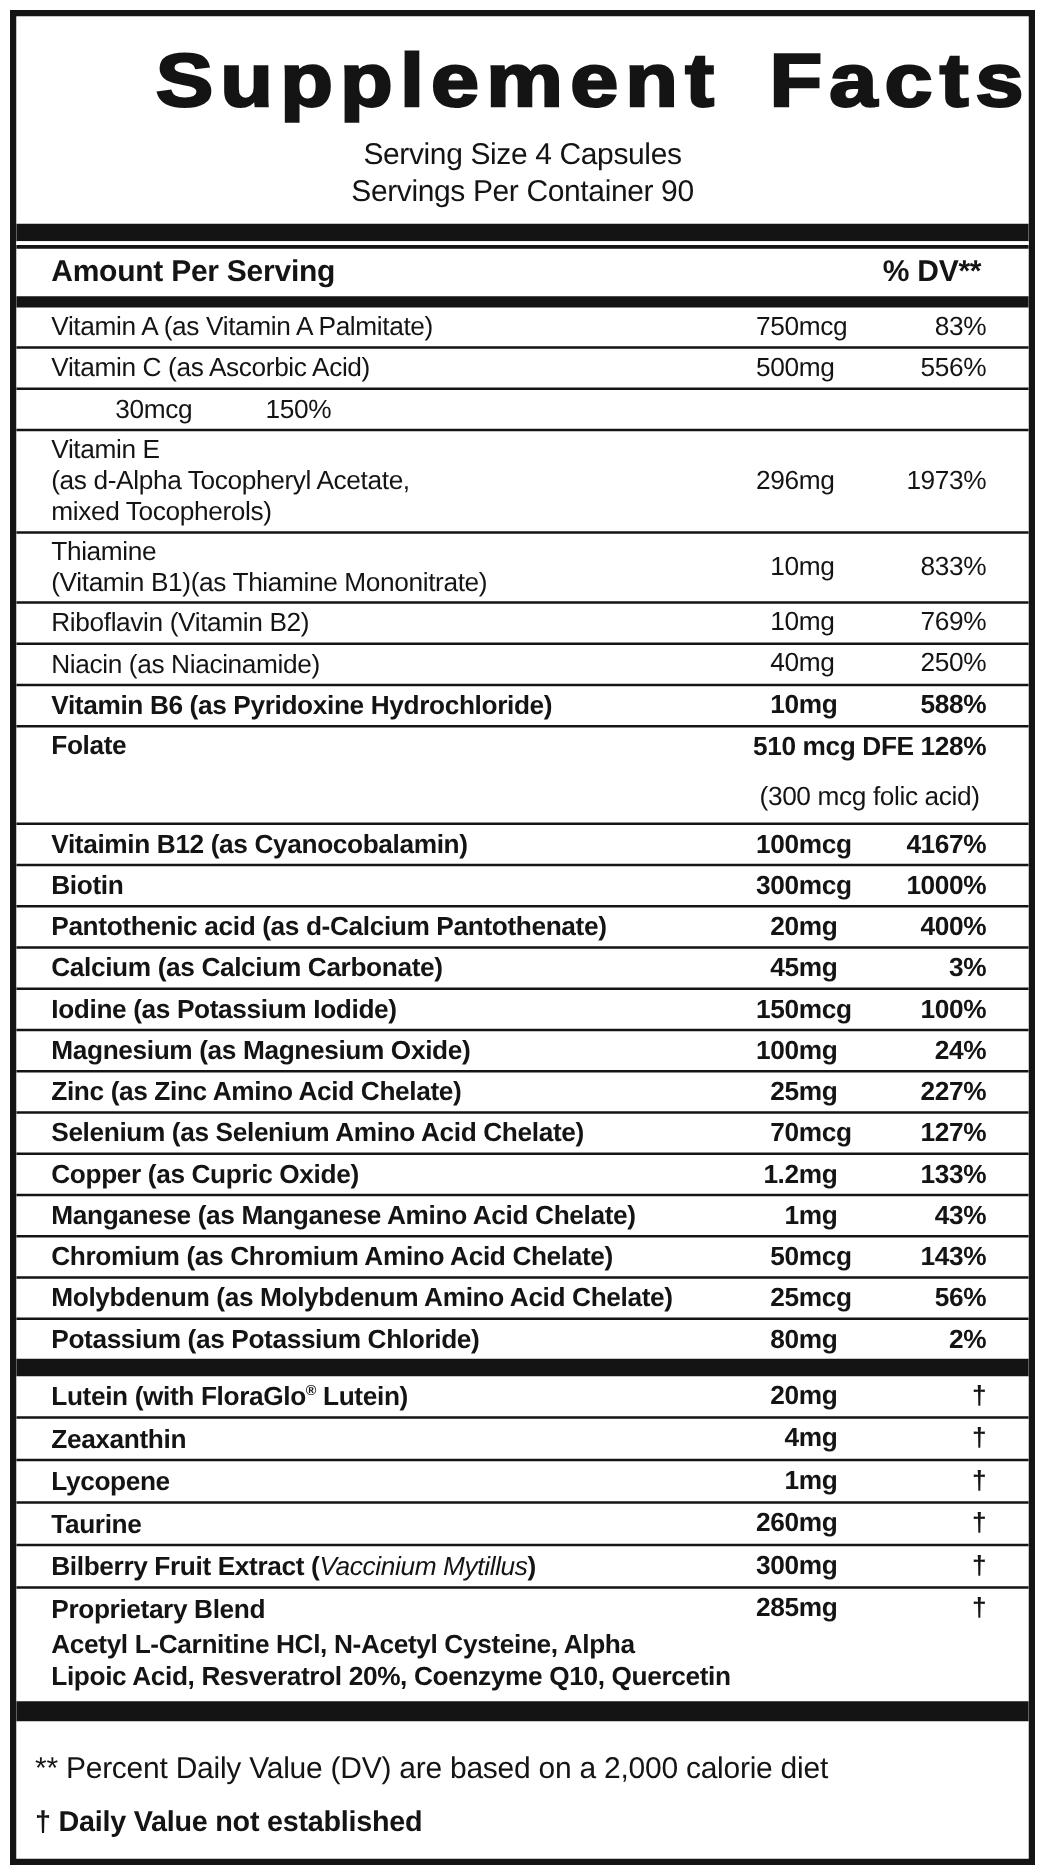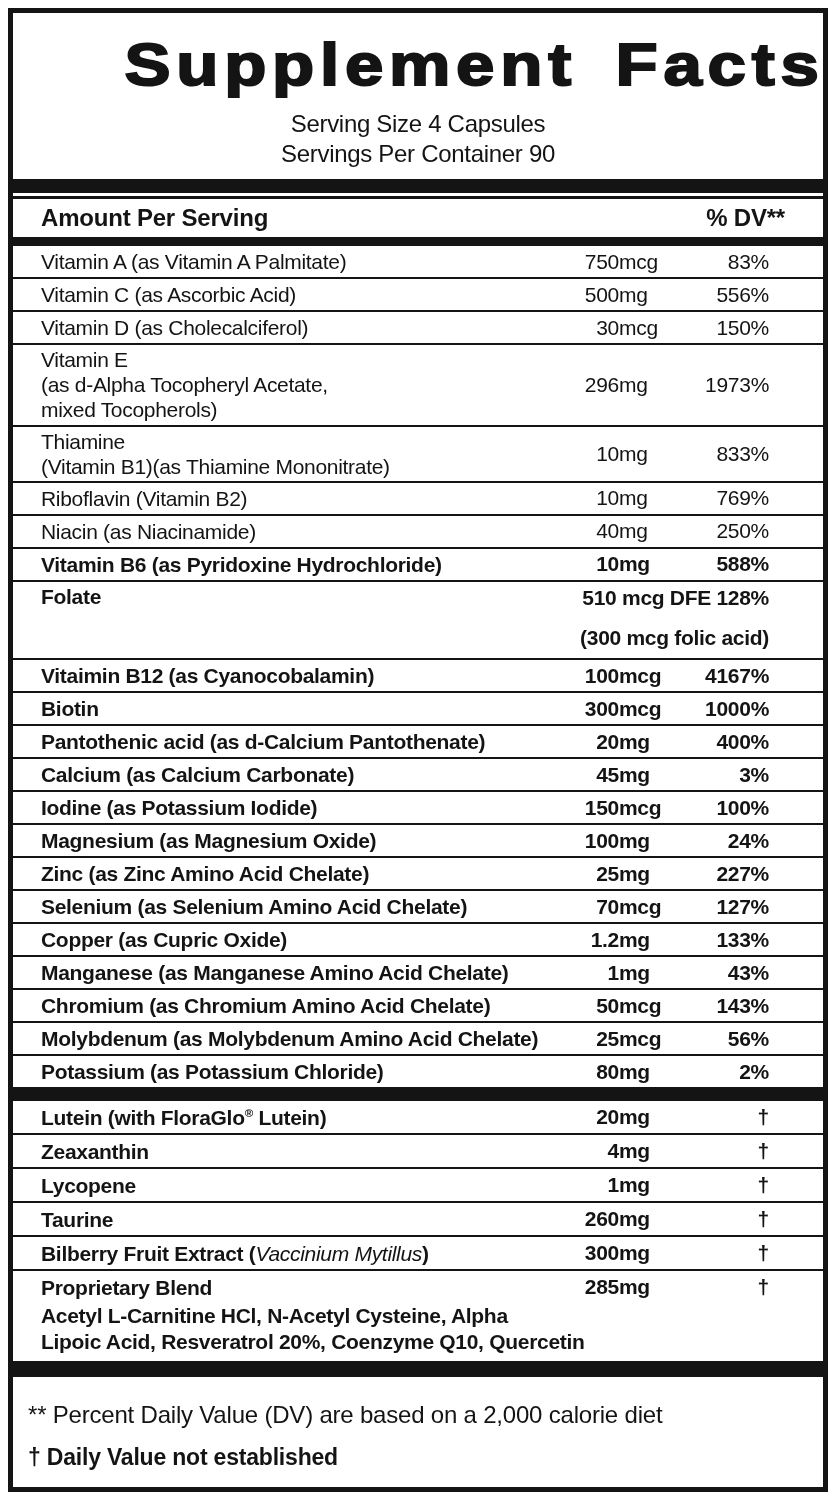--- a/index.html
+++ b/index.html
@@ -40,39 +40,39 @@
   .bar-h16 { height: 16px; }
   .whitegap { height: 3px; background: #fff; flex: none; }
   .col-header {
     display: flex; justify-content: space-between; align-items: center;
     padding: 5px 38px 5px 28px;
     font-size: 24px; font-weight: 700; letter-spacing: -0.2px;
     min-height: 33px;
     gap: 20px;
   }
   .rows { display: block; }
-  .row { border-bottom: 2px solid var(--ink, #141414); padding: 0 54px 0 28px; }
+  .row { border-bottom: 2px solid var(--ink, #141414); padding: 0 34px 0 28px; }
   .rows > .row:last-child { border-bottom: none; }
   .row-main {
     display: flex; align-items: center;
     min-height: 31px; padding: 2px 0;
     font-size: 21px; font-weight: 400; letter-spacing: -0.3px;
   }
   .rows-2 .row-main { min-height: 32px; }
   .row.bold .row-main, .row.bold .row-sub { font-weight: 700; }
   .row-label { flex: 1 1 auto; white-space: pre-line; line-height: 1.2; }
   .row-amount { width: 74px; text-align: right; flex: none; }
   .row-unit   { width: 62px; flex: none; }
   .row-dv     { width: 88px; text-align: right; flex: none; }
   .sup { font-size: 0.55em; vertical-align: super; }
   .latin { font-style: italic; font-weight: 400; }
   .row-main.top-align { align-items: flex-start; }
   .value-stack { text-align: right; line-height: 1.15; padding: 2px 0 6px 0; }
   .vs-line.bold { font-weight: 700; }
-  .vs-line.light { font-weight: 700; }
+  .vs-line.light { font-weight: 400; text-align: center; }
   .vs-line + .vs-line { margin-top: 16px; }
   .row-sub {
     white-space: pre-line;
     font-size: 21px; line-height: 1.22; letter-spacing: -0.3px;
     padding: 0 0 7px 0;
   }
   .footnotes { padding: 24px 28px 0 15px; flex: 1 1 auto; }
   .fn1 { font-size: 24px; font-weight: 400; letter-spacing: -0.2px; }
   .fn2 { font-size: 23px; font-weight: 700; letter-spacing: -0.2px; margin-top: 15px; }
 </style>
@@ -112,21 +112,20 @@
     <div class="row-main">
       <div class="row-label">Vitamin C (as Ascorbic Acid)</div>
       <div class="row-amount">500</div>
       <div class="row-unit">mg</div>
       <div class="row-dv">556%</div>
     </div>
 
   </div>
       <div class="row">
     <div class="row-main">
-      <div class="row-label">Vitamin D (as Cholecalciferol)</div>
       <div class="row-amount">30</div>
       <div class="row-unit">mcg</div>
       <div class="row-dv">150%</div>
     </div>
 
   </div>
       <div class="row">
     <div class="row-main">
       <div class="row-label">Vitamin E
 (as d-Alpha Tocopheryl Acetate,

